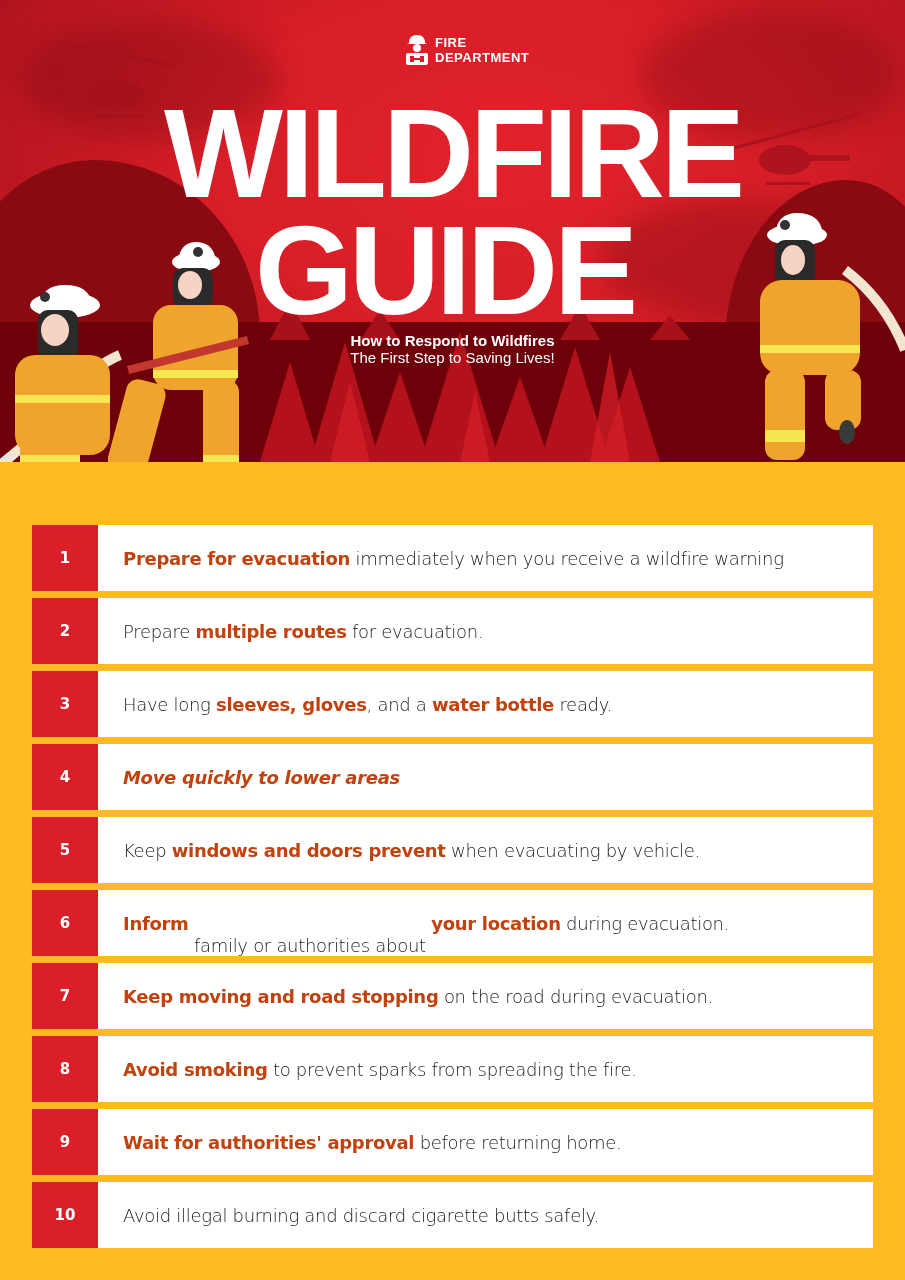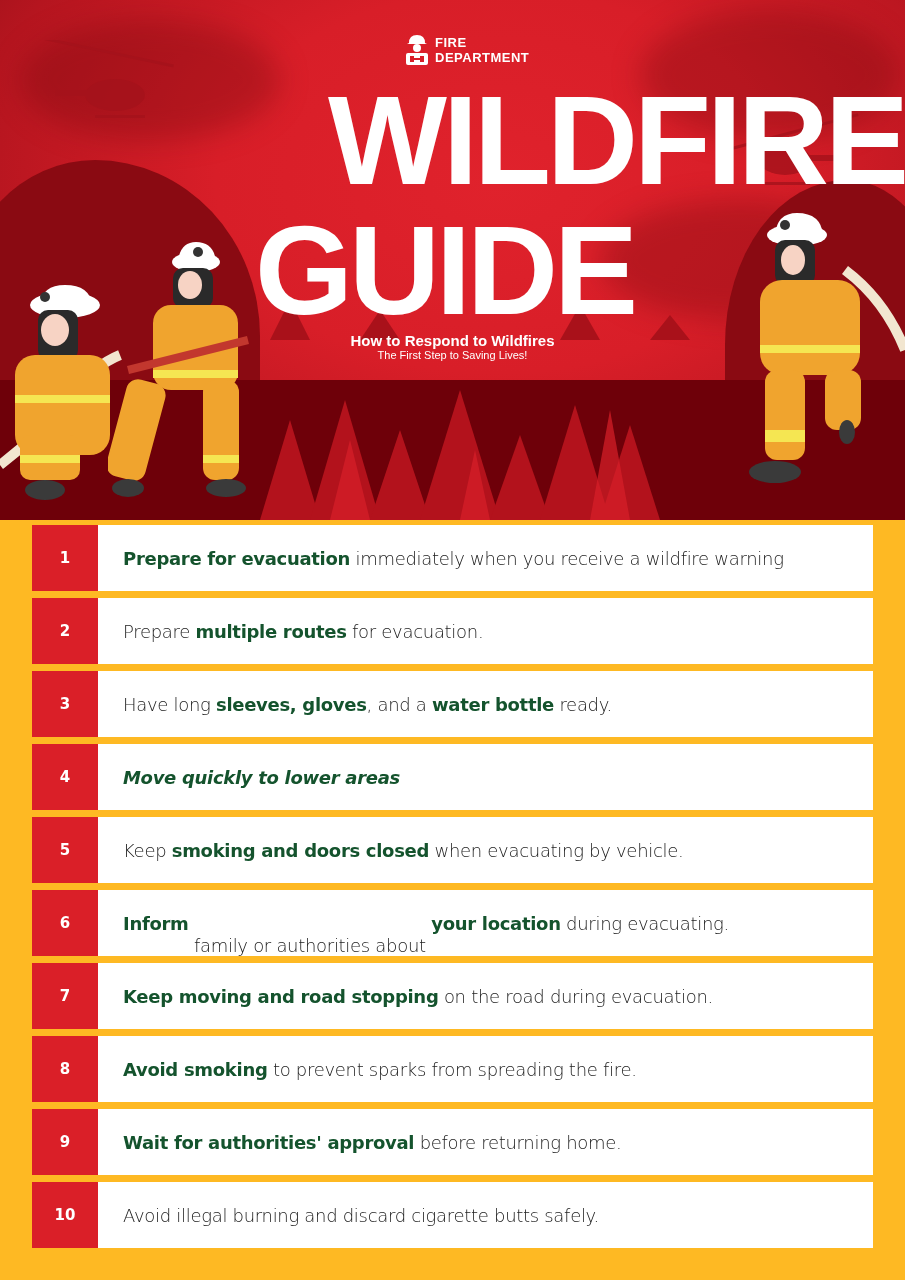--- a/index.html
+++ b/index.html
@@ -1,52 +1,52 @@
 <!DOCTYPE html>
 <html><head>
 <meta charset="utf-8">
 <style>
   * { box-sizing: border-box; margin: 0; padding: 0; }
   html, body { width: 905px; height: 1280px; overflow: hidden; }
   body { background: #FEB923; font-family: "Liberation Sans", sans-serif; position: relative; }
 
   .hero {
-    position: absolute; left: 0; top: 0; width: 905px; height: 520px;
+    position: absolute; left: 0; top: 0; width: 905px; height: 462px;
     background: radial-gradient(ellipse at 55% 35%, #E0222C 0%, #D81E28 40%, #B5151F 75%, #8E0E15 100%);
     overflow: hidden;
   }
   .smoke { position: absolute; border-radius: 50%; background: rgba(120,10,15,0.35); filter: blur(14px); }
   .dark-band { position: absolute; left: 0; bottom: 0; width: 100%; height: 140px; background: #6E0009; }
   .hill-left { position: absolute; left: -40px; top: 160px; width: 300px; height: 320px; background: #8A0A12; border-radius: 45% 55% 0 0; }
   .hill-right { position: absolute; right: -40px; top: 180px; width: 220px; height: 300px; background: #8A0A12; border-radius: 55% 45% 0 0; }
 
   .brand { position: absolute; left: 405px; top: 34px; display: flex; align-items: center; gap: 6px; }
   .brand-icon { width: 24px; height: 32px; }
   .brand-text { color: #fff; font-weight: 700; font-size: 13px; line-height: 15px; letter-spacing: 0.5px; }
 
   .title {
     position: absolute; left: 0; width: 905px; text-align: center; color: #fff;
     font-family: "Liberation Sans", sans-serif; font-weight: 700; letter-spacing: -4px;
   }
-  .title-1 { top: 78px; font-size: 126px; line-height: 126px; text-align: right; }
+  .title-1 { top: 91px; font-size: 126px; line-height: 126px; }
   .title-2 { top: 208px; font-size: 126px; line-height: 126px; left: -8px; }
 
   .subtitle { position: absolute; left: 0; width: 905px; text-align: center; color: #fff; }
   .sub-1 { top: 332px; font-weight: 700; font-size: 15px; }
-  .sub-2 { top: 349px; font-size: 11px; text-align: center; }
+  .sub-2 { top: 349px; font-size: 15px; text-align: center; }
 
   .ff { position: absolute; }
 
   .list { position: absolute; left: 32px; top: 525px; width: 841px; }
   .row { position: absolute; left: 0; width: 841px; height: 66px; display: flex; }
   .num { width: 66px; height: 66px; background: #DA1F28; color: #fff; font-weight: 700; font-size: 15px;
          display: flex; align-items: center; justify-content: center; font-family: "DejaVu Sans", sans-serif; }
   .text { flex: 1; background: #fff; display: flex; align-items: center; padding-left: 25px;
           font-family: "DejaVu Sans", sans-serif; font-size: 18px; color: #222; letter-spacing: -0.3px; font-weight: 300; }
-  .text b { font-weight: 700; color: #14532d; }
+  .text b { font-weight: 700; color: #c2410c; }
   .text span { white-space: pre; }
 </style>
 </head>
 <body>
 
 <div class="hero">
   <div class="smoke" style="left:20px;top:20px;width:260px;height:120px;"></div>
   <div class="smoke" style="left:640px;top:10px;width:260px;height:130px;"></div>
   <div class="smoke" style="left:600px;top:200px;width:280px;height:120px;"></div>
   <div class="hill-left"></div>
@@ -196,31 +196,31 @@
     <div class="row" style="top: 219px;">
       <div class="num">4</div>
       <div class="text">
         <b style="white-space: pre; font-style: italic;">Move quickly to lower areas</b>
       </div>
     </div>
     <div class="row" style="top: 292px;">
       <div class="num">5</div>
       <div class="text">
         <span style="white-space: pre;">Keep </span>
-        <b style="white-space: pre;">smoking and doors closed</b>
+        <b style="white-space: pre;">windows and doors prevent</b>
         <span style="white-space: pre;"> when evacuating by vehicle.</span>
       </div>
     </div>
     <div class="row" style="top: 365px;">
       <div class="num">6</div>
       <div class="text">
         <b style="white-space: pre;">Inform</b>
         <span style="white-space: pre; margin-top: 44px;"> family or authorities about </span>
         <b style="white-space: pre;">your location</b>
-        <span style="white-space: pre;"> during evacuating.</span>
+        <span style="white-space: pre;"> during evacuation.</span>
       </div>
     </div>
     <div class="row" style="top: 438px;">
       <div class="num">7</div>
       <div class="text">
         <b style="white-space: pre;">Keep moving and road stopping</b>
         <span style="white-space: pre;"> on the road during evacuation.</span>
       </div>
     </div>
     <div class="row" style="top: 511px;">

